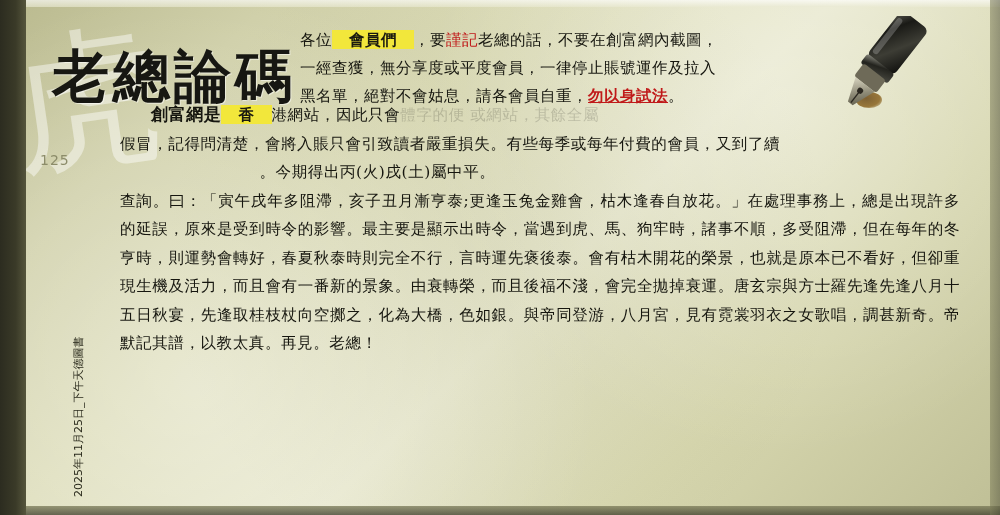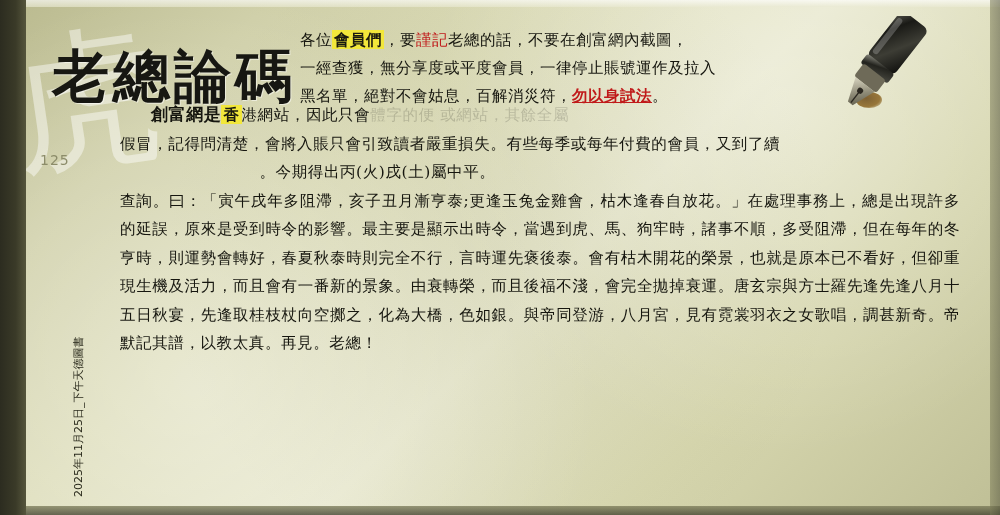--- a/index.html
+++ b/index.html
@@ -158,21 +158,21 @@
     margin: 0;
   }
   .para-indent { text-indent: 2em; }
 
   .lead-bold {
     font-weight: bold;
     font-size: 17px;
   }
   .hl-yellow {
     background: #f2e73b;
-    padding: 0 2px;
+    padding: 0 17px;
     font-weight: bold;
     color: #1a1a10;
   }
   .hl-red {
     color: #c01a1a;
     font-weight: normal;
   }
   .hl-red-ul {
     color: #c01a1a;
     font-weight: bold;
@@ -255,21 +255,21 @@
     </svg>
   </div>
   <div class="ink-blot"></div>
 
   <div class="body-text">
     <p>
       <span>各位</span><span class="hl-yellow">會員們</span><span>，要</span><span class="hl-red">謹記</span><span>老總的話，不要在創富網內截圖，</span>
     </p>
     <p>一經查獲，無分享度或平度會員，一律停止賬號運作及拉入</p>
     <p>
-      <span>黑名單，絕對不會姑息，百解消災符，</span><span class="hl-red-ul">勿以身試法</span><span>。</span>
+      <span>黑名單，絕對不會姑息，請各會員自重，</span><span class="hl-red-ul">勿以身試法</span><span>。</span>
     </p>
   </div>
 
   <div class="body-lower">
     <p class="para-indent">
       <span class="lead-bold">創富網是</span><span class="hl-yellow">香</span><span>港網站，因此只會</span><span class="faded">體字的便  或網站，其餘全屬</span>
     </p>
     <p>假冒，記得問清楚，會將入賬只會引致讀者嚴重損失。有些每季或每年付費的會員，又到了續</p>
     <p style="text-indent:9em">。今期得出丙(火)戌(土)屬中平。</p>
     <p>查詢。曰：「寅午戌年多阻滯，亥子丑月漸亨泰;更逢玉兔金雞會，枯木逢春自放花。」在處理事務上，總是出現許多的延誤，原來是受到時令的影響。最主要是顯示出時令，當遇到虎、馬、狗牢時，諸事不順，多受阻滯，但在每年的冬亨時，則運勢會轉好，春夏秋泰時則完全不行，言時運先褒後泰。會有枯木開花的榮景，也就是原本已不看好，但卻重現生機及活力，而且會有一番新的景象。由衰轉榮，而且後福不淺，會完全拋掉衰運。唐玄宗與方士羅先逢先逢八月十五日秋宴，先逢取桂枝杖向空擲之，化為大橋，色如銀。與帝同登游，八月宮，見有霓裳羽衣之女歌唱，調甚新奇。帝默記其譜，以教太真。再見。老總！</p>

